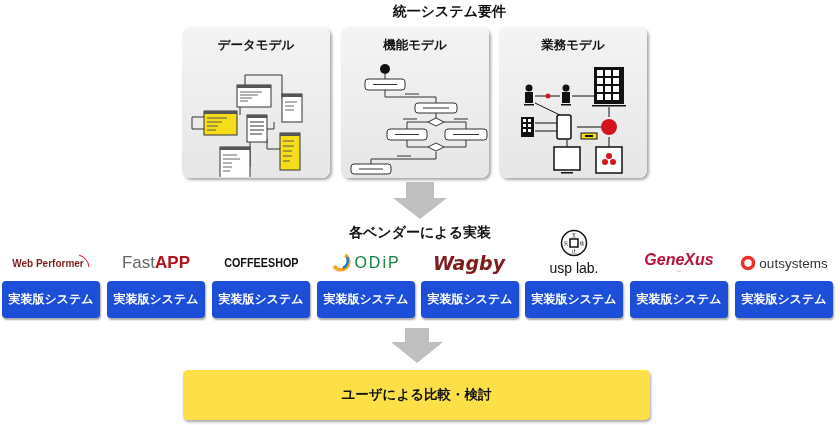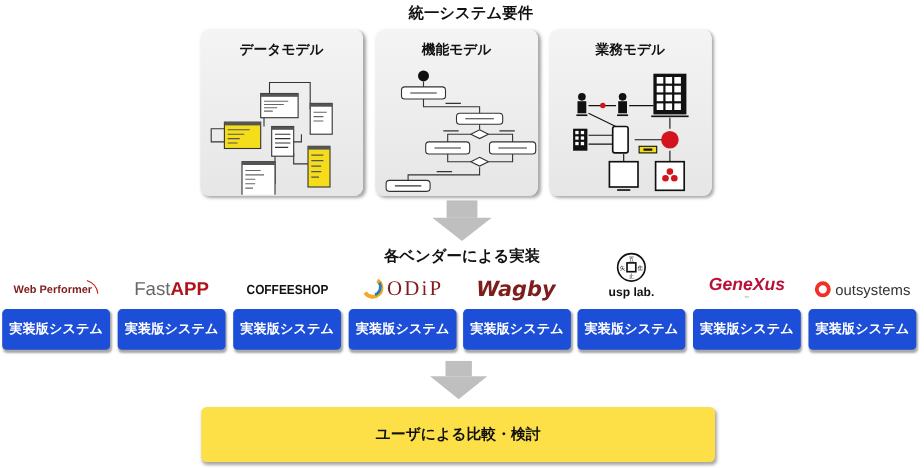--- a/index.html
+++ b/index.html
@@ -20,21 +20,21 @@
              font-size:12px; display:flex; align-items:center; justify-content:center;
              box-shadow:1px 2px 2px rgba(0,0,0,0.35); }
   .yellow-box { position:absolute; left:183px; top:370px; width:467px; height:50px;
                 background:#fde047; border-radius:5px; box-shadow:1px 2px 3px rgba(0,0,0,0.35);
                 display:flex; align-items:center; justify-content:center;
                 font-weight:bold; font-size:13.5px; color:#111; }
 </style>
 </head>
 <body>
 
-<div class="abs heading" style="left:328px; top:3px; width:200px;">統一システム要件</div>
+<div class="abs heading" style="left:306px; top:3px; width:200px;text-align:right;">統一システム要件</div>
 
 <div class="panel" style="left:182px;">
   <div class="panel-title">データモデル</div>
   <svg width="148" height="120" viewBox="0 0 148 120">
     <g stroke="#333" stroke-width="1" fill="none">
       <path d="M63 28 V18 H100 V42 H108"></path>
       <path d="M58 58 V50"></path>
       <path d="M22 60 H10 V72 H22"></path>
       <path d="M55 70 H45"></path>
       <path d="M75 72 H92 V65"></path>
@@ -212,37 +212,37 @@
 
 <div class="vendor-logo" style="left:212px;">
   <span style="font-family:'Liberation Sans',sans-serif; font-size:12px; font-weight:bold; color:#111; transform:scaleX(0.9); display:inline-block;">COFFEESHOP</span>
 </div>
 
 <div class="vendor-logo" style="left:317px;">
   <svg width="20" height="22">
     <path d="M14 3 A8 8 0 1 1 3 14" stroke="#f5a623" stroke-width="3.5" fill="none"></path>
     <path d="M16 5 A8 8 0 0 1 12 16" stroke="#1d7fc4" stroke-width="2.5" fill="none"></path>
   </svg>
-  <span style="font-family:Liberation Serif, serif; font-size:19px; color:#7f1d1d; letter-spacing:2px; margin-left:3px;">ODiP</span>
+  <span style="font-family:Liberation Sans, sans-serif; font-size:16px; color:#15803d; letter-spacing:2px; margin-left:3px;">ODiP</span>
 </div>
 
 <div class="vendor-logo" style="left:420px;">
   <span style="font-family:'DejaVu Sans',sans-serif; font-size:19px; font-weight:bold; font-style:italic; color:#7f1d1d;">Wagby</span>
 </div>
 
 <div class="abs" style="left:525px; top:229px; width:98px; height:50px;">
   <svg class="abs" style="left:35px; top:0;" width="28" height="28">
     <circle cx="14" cy="14" r="12.5" fill="#fff" stroke="#111" stroke-width="1.5"></circle>
     <rect x="10" y="10" width="8" height="8" fill="none" stroke="#111" stroke-width="1.5"></rect>
     <text x="14" y="8" font-size="5" text-anchor="middle" font-family="DejaVu Sans, sans-serif">五</text>
     <text x="6" y="16" font-size="5" text-anchor="middle" font-family="DejaVu Sans, sans-serif">矢</text>
     <text x="22" y="16" font-size="5" text-anchor="middle" font-family="DejaVu Sans, sans-serif">隹</text>
     <text x="14" y="24" font-size="5" text-anchor="middle" font-family="DejaVu Sans, sans-serif">止</text>
   </svg>
-  <div class="abs" style="left:0; top:31px; width:98px; text-align:center; font-family:'Liberation Sans',sans-serif; font-size:11px; font-weight:bold; color:#111;">usp lab.</div>
+  <div class="abs" style="left:0; top:31px; width:98px; text-align:center; font-family:'Liberation Sans',sans-serif; font-size:14px; font-weight:normal; color:#111;">usp lab.</div>
 </div>
 
 <div class="vendor-logo" style="left:630px;flex-direction:column;">
   <span style="font-family:'Liberation Sans',sans-serif; font-size:16px; font-weight:bold; font-style:italic; color:#b8123a;">GeneXus</span>
     <sup style="font-size:6px; color:#999;">™</sup>
 </div>
 
 <div class="vendor-logo" style="left:735px;">
   <svg width="16" height="16" style="margin-right:3px;">
     <circle cx="8" cy="8" r="5.5" fill="none" stroke="#ee3124" stroke-width="3.5"></circle>

